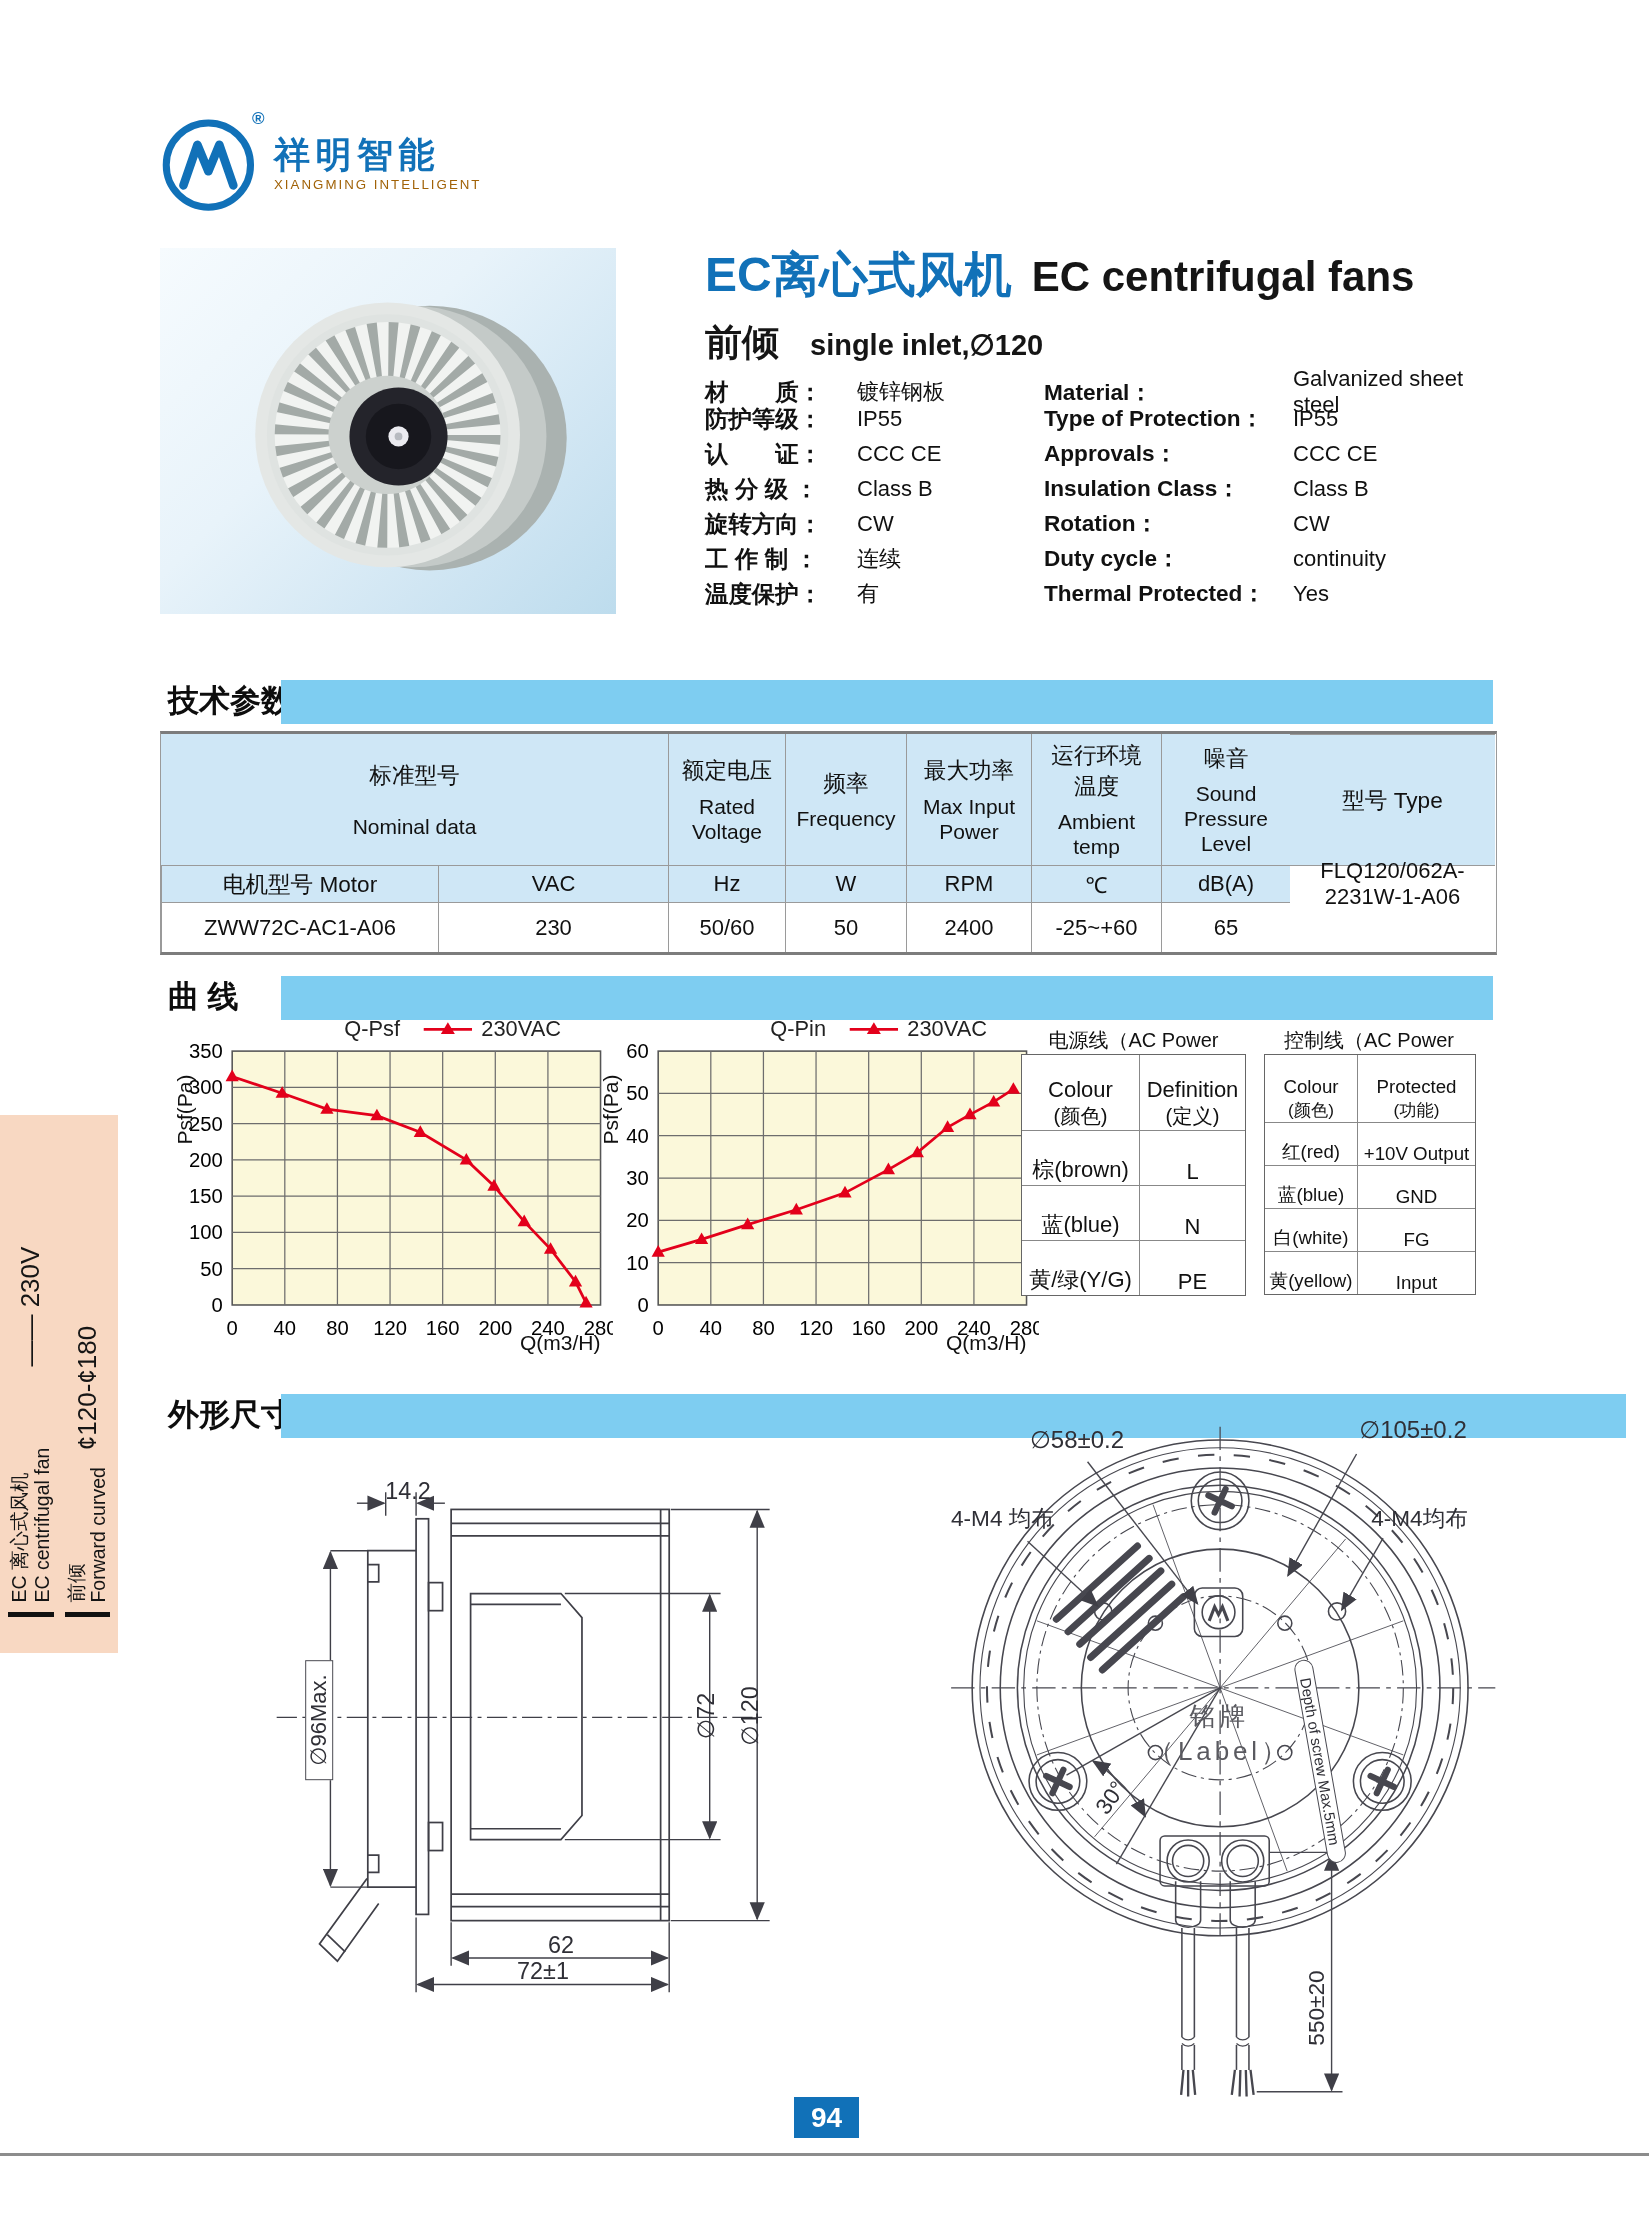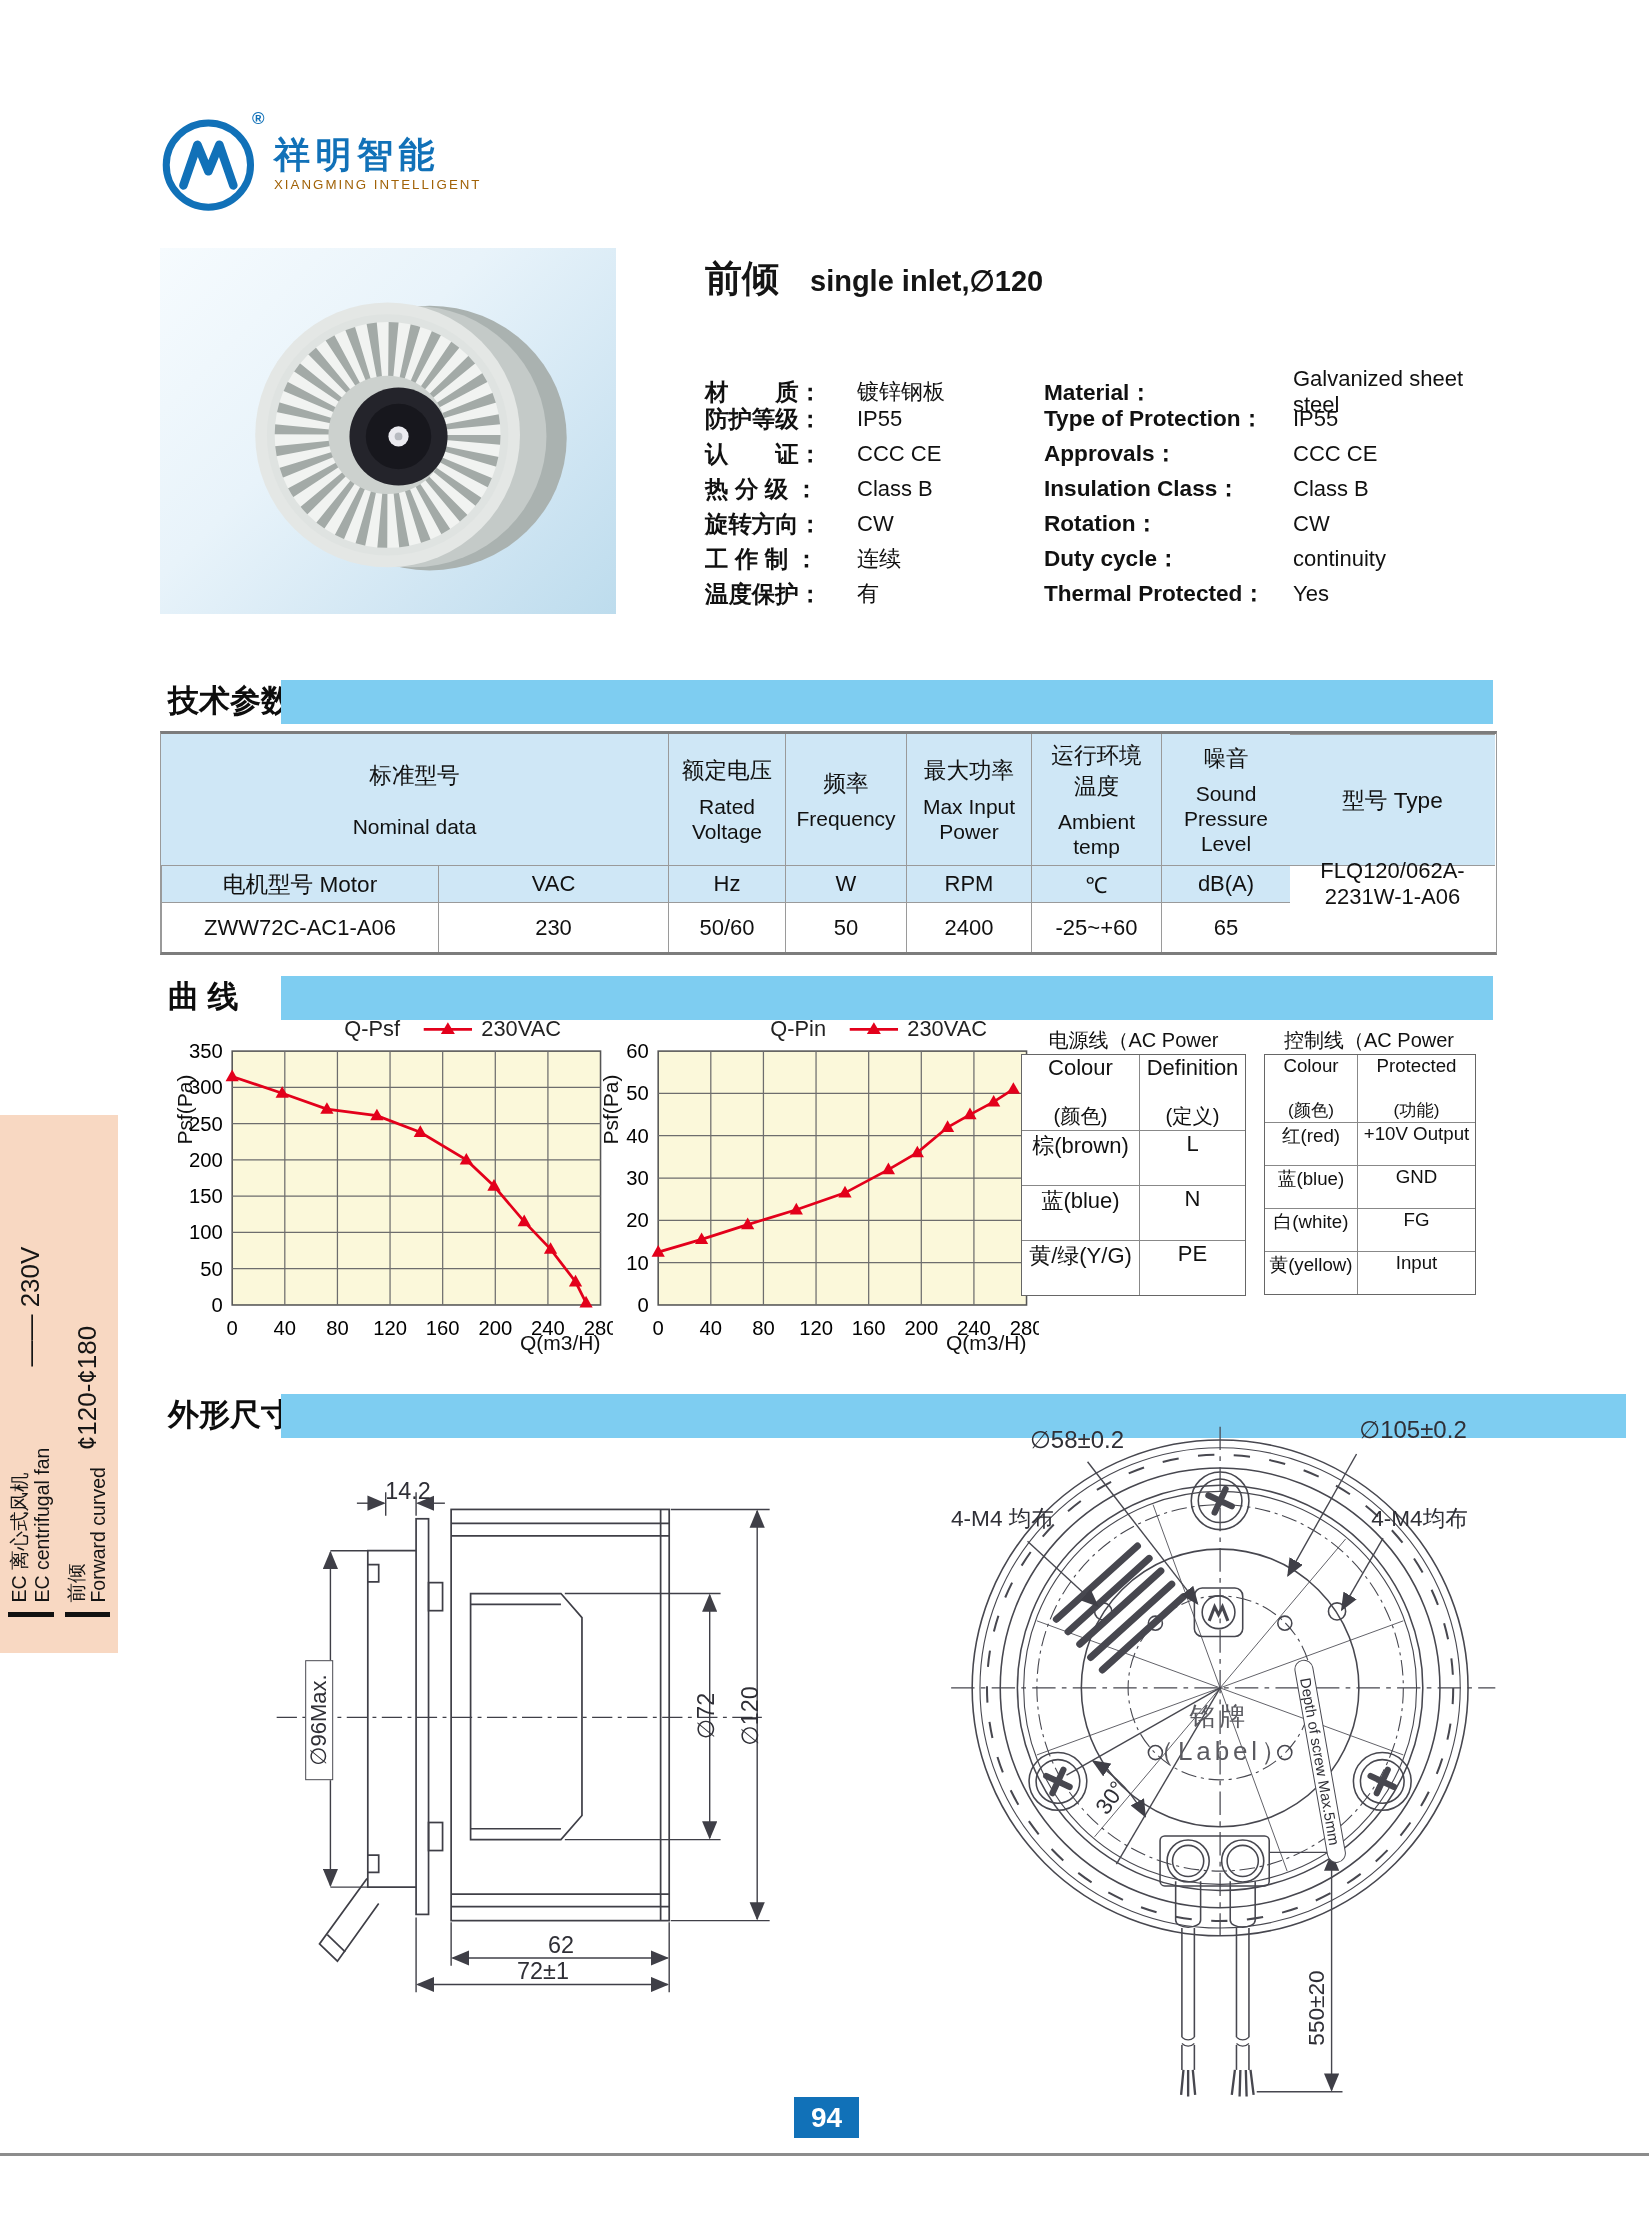--- a/index.html
+++ b/index.html
@@ -56,21 +56,21 @@
   
   svg text{font-family:"Liberation Sans", sans-serif;}
   .tick{font-size:26px;fill:#000;}
   .ctitle{font-size:28px;fill:#222;}
   .caxis{font-size:27px;fill:#111;}
 
   
   .cab-title{font-size:20px;text-align:center;}
   .ctable{display:grid;border:1.6px solid #666;box-sizing:content-box;background:#fff;}
   .cc{border-left:1.6px solid #888;border-top:1.6px solid #888;display:flex;flex-direction:column;
-      align-items:center;justify-content:space-between;text-align:center;}
+      align-items:center;justify-content:flex-end;text-align:center;}
   .cc.nl{border-left:none;} .cc.nt{border-top:none;}
   .power{grid-template-columns:117px 106px;grid-template-rows:75px 55px 55px 55px;}
   .control{grid-template-columns:92px 118px;grid-template-rows:67px 43px 43px 43px 43px;}
   .power .cc{font-size:22px;} .control .cc{font-size:18.7px;}
   .cc .sub{font-size:0.92em;}
 
   
   .dim{font-size:23.4px;color:#2f2f36;text-align:center;}
   .rot90{transform:rotate(-90deg);}
   .boxed{border:1.6px solid #4a4a52;background:#fff;padding:0 4.7px;}
@@ -122,20 +122,23 @@
         <circle cx="-8" cy="0" r="76" fill="#ccd1ce"></circle>
         <circle cx="6" cy="2" r="63" fill="#24242b"></circle>
         <circle cx="6" cy="2" r="42" fill="#17171d"></circle>
         <circle cx="6" cy="2" r="13" fill="#ebebf0"></circle>
         <circle cx="6" cy="2" r="5" fill="#b7bac0"></circle>
       </g>
     </svg>
   </div>
 
   <div class="abs titleblock">
+    <div>
+      <span class="t-zh">EC离心式风机</span><span class="t-en">EC centrifugal fans</span>
+    </div>
     <div class="t-sub">
       <span class="t-sub-zh">前倾</span><span class="t-sub-en">single inlet,∅120</span>
     </div>
   </div>
 
   <div class="abs specs">
     <div class="spec-row">
       <span class="s-zl">材　　质：</span>
       <span class="s-zv">镀锌钢板</span>
       <span class="s-el">Material：</span>

